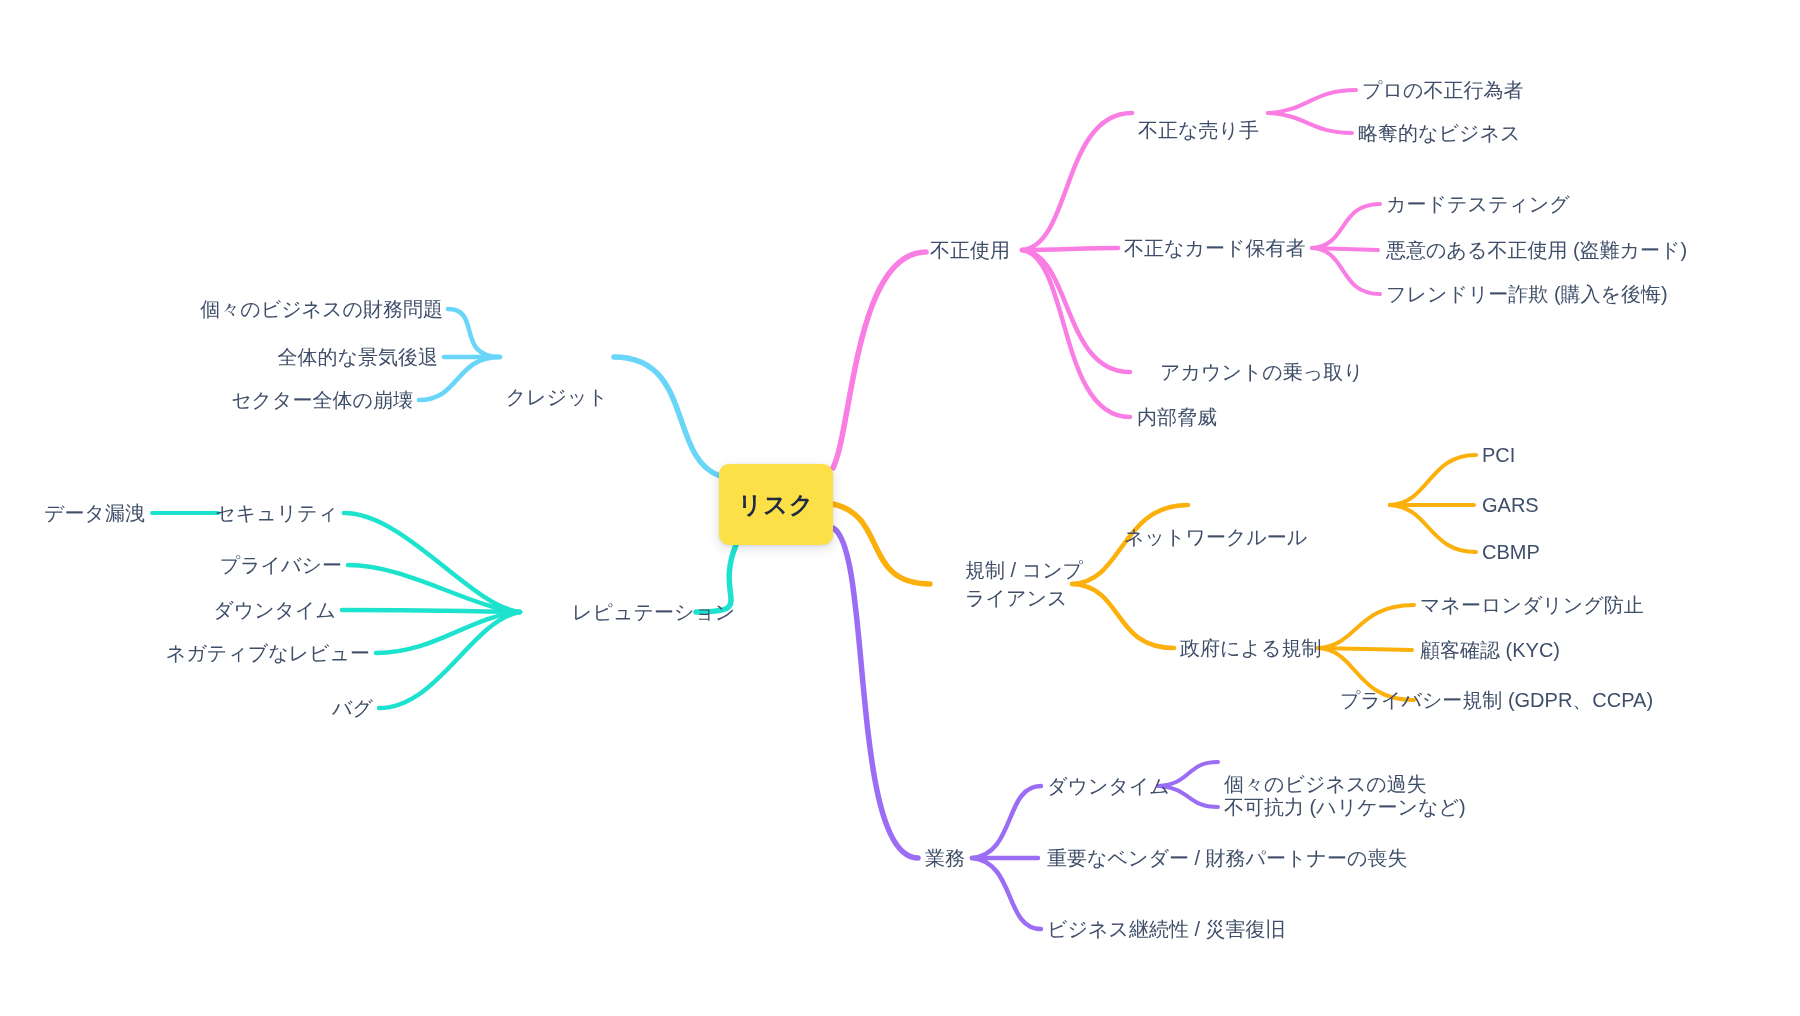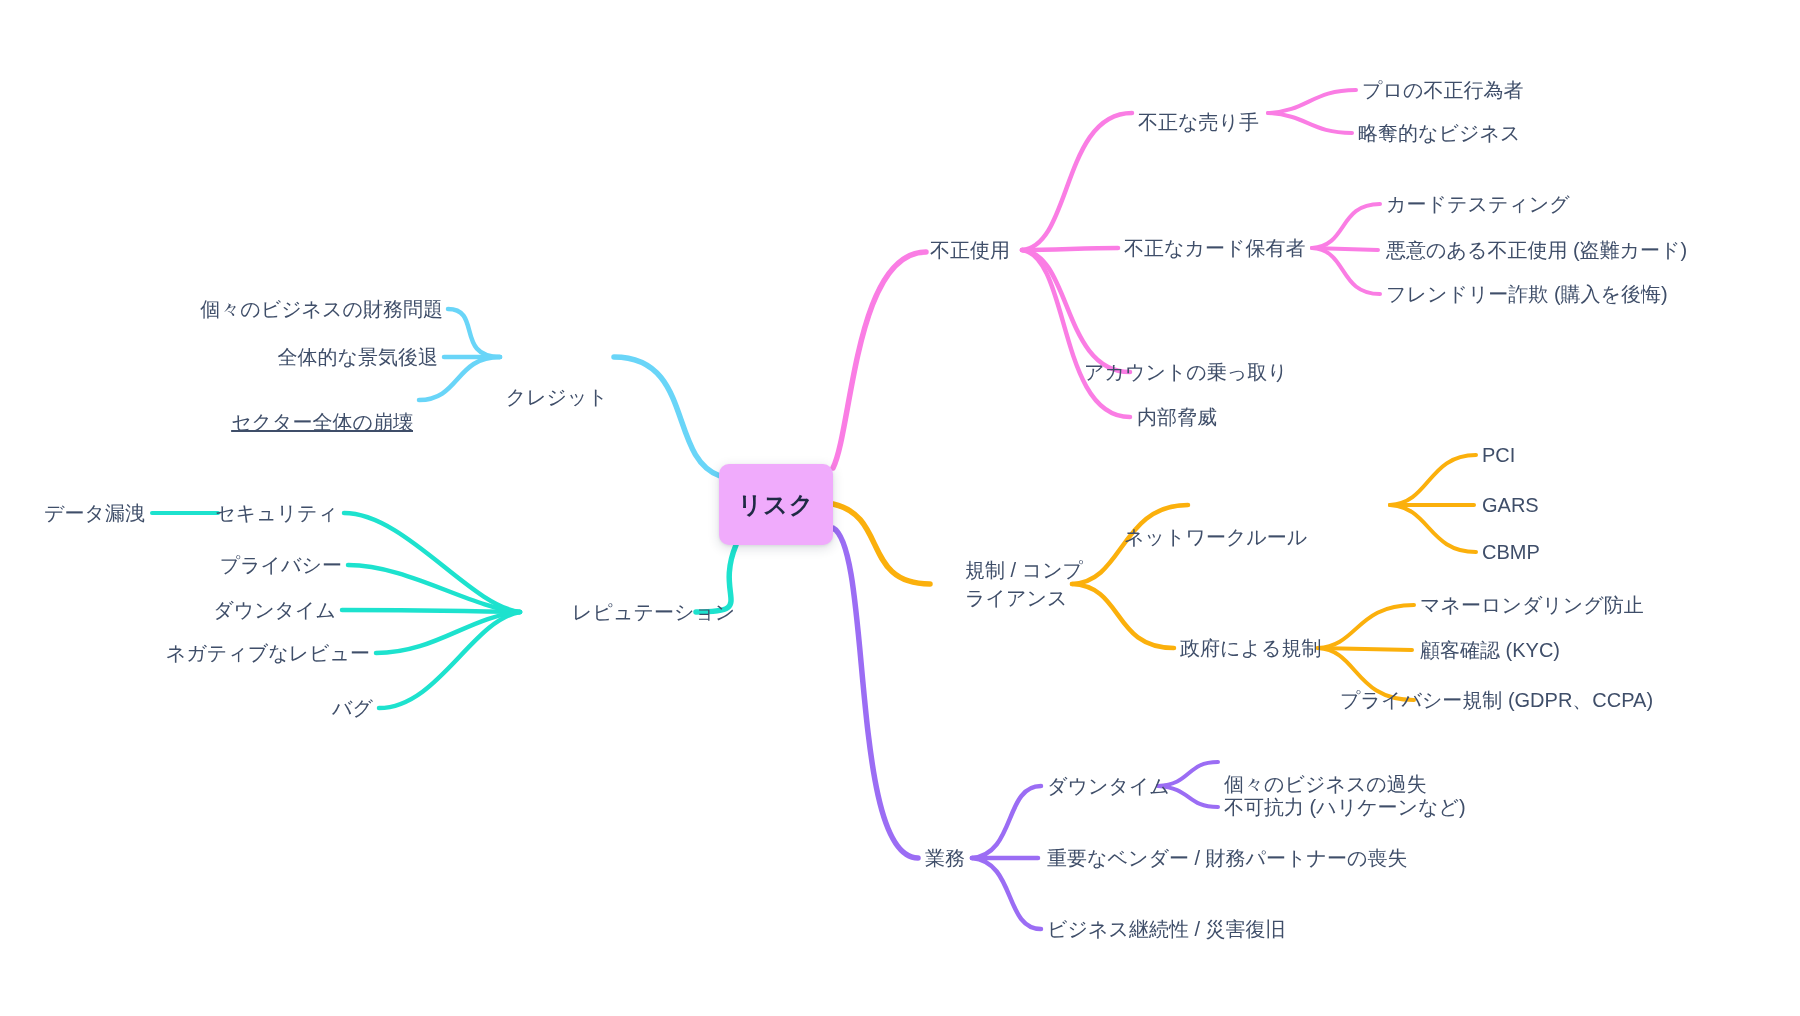--- a/index.html
+++ b/index.html
@@ -23,21 +23,21 @@
   }
   .label.wrap {
     white-space: normal;
     width: 126px;
     line-height: 28px;
   }
   .root-node {
     position: absolute;
     left: 719px; top: 464px;
     width: 114px; height: 81px;
-    background: #f0abfc;
+    background: #fde047;
     border-radius: 10px;
     box-shadow: 0 3px 12px rgba(30,42,68,0.16), 0 1px 3px rgba(30,42,68,0.08);
     display: flex; align-items: center; justify-content: center;
     font-size: 24px; font-weight: 700; color: #1F2A44;
     letter-spacing: 1px;
   }
 </style>
 </head>
 <body>
 
@@ -86,39 +86,39 @@
     <path d="M 972,858 C 1016,862 1004,929 1041,929" stroke-width="4.5" stroke="#9B6DF4"></path>
     <path d="M 1158,786 C 1192,784 1186,762 1218,762" stroke-width="4" stroke="#9B6DF4"></path>
     <path d="M 1158,786 C 1192,788 1186,807 1218,807" stroke-width="4" stroke="#9B6DF4"></path>
   </svg>
 
   <div class="root-node">リスク</div>
 
   <div class="label" style="right:1192px; top:357px;margin-top:40px;">クレジット</div>
   <div class="label" style="right:1357px; top:309px;">個々のビジネスの財務問題</div>
   <div class="label" style="right:1362px; top:357px;">全体的な景気後退</div>
-  <div class="label" style="right:1387px; top:422px;text-decoration:underline;">セクター全体の崩壊</div>
+  <div class="label" style="right:1387px; top:400px;">セクター全体の崩壊</div>
 
   <div class="label" style="left:528px; top:612px;margin-left:44px;">レピュテーション</div>
   <div class="label" style="right:1462px; top:513px;">セキュリティ</div>
   <div class="label" style="right:1655px; top:513px;">データ漏洩</div>
   <div class="label" style="right:1458px; top:565px;">プライバシー</div>
   <div class="label" style="right:1464px; top:610px;">ダウンタイム</div>
   <div class="label" style="right:1430px; top:653px;">ネガティブなレビュー</div>
   <div class="label" style="right:1427px; top:708px;">バグ</div>
 
   <div class="label" style="left:930px; top:250px;">不正使用</div>
-  <div class="label" style="left:1138px; top:122px;">不正な売り手</div>
+  <div class="label" style="left:1138px; top:130px;">不正な売り手</div>
   <div class="label" style="left:1362px; top:90px;text-align:right;">プロの不正行為者</div>
   <div class="label" style="left:1358px; top:133px;">略奪的なビジネス</div>
   <div class="label" style="left:1124px; top:248px;">不正なカード保有者</div>
   <div class="label" style="left:1386px; top:204px;">カードテスティング</div>
   <div class="label" style="left:1386px; top:250px;">悪意のある不正使用 (盗難カード)</div>
   <div class="label" style="left:1386px; top:294px;">フレンドリー詐欺 (購入を後悔)</div>
-  <div class="label" style="left:1084px; top:372px;">アカウントの乗っ取り</div>
+  <div class="label" style="left:1160px; top:372px;">アカウントの乗っ取り</div>
   <div class="label" style="left:1137px; top:417px;">内部脅威</div>
 
   <div class="label wrap" style="left:937px; top:584px;margin-left:28px;">規制 / コンプライアンス</div>
   <div class="label" style="left:1124px; top:505px;margin-top:32px;">ネットワークルール</div>
   <div class="label" style="left:1482px; top:455px;">PCI</div>
   <div class="label" style="left:1482px; top:505px;">GARS</div>
   <div class="label" style="left:1482px; top:552px;">CBMP</div>
   <div class="label" style="left:1180px; top:648px;">政府による規制</div>
   <div class="label" style="left:1420px; top:605px;">マネーロンダリング防止</div>
   <div class="label" style="left:1420px; top:650px;">顧客確認 (KYC)</div>

